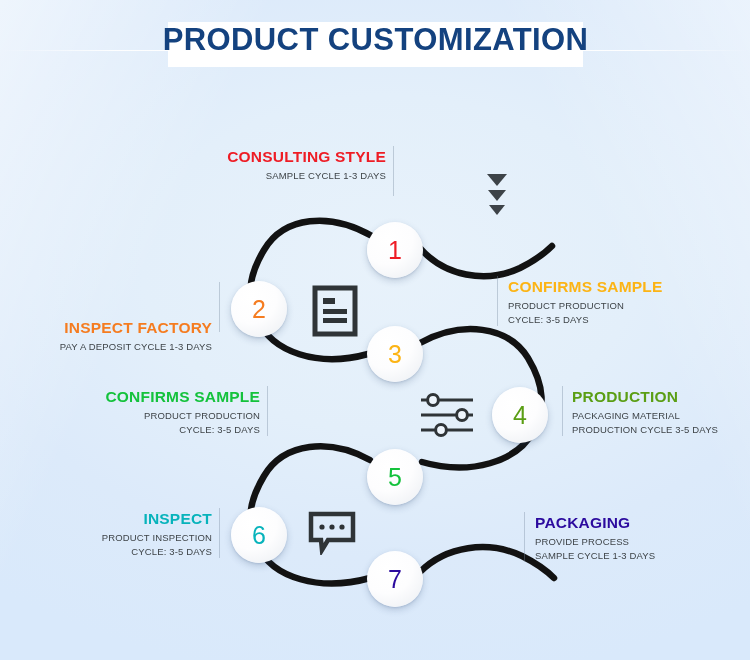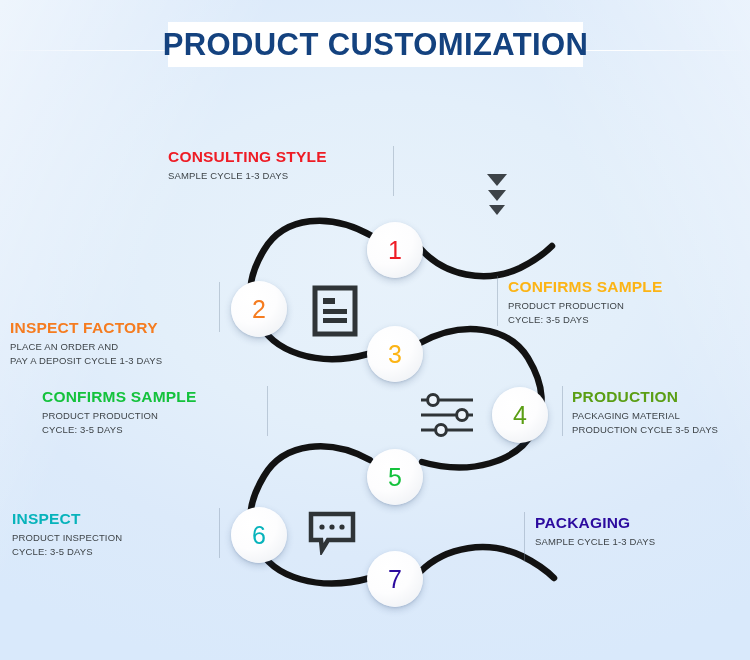--- a/index.html
+++ b/index.html
@@ -49,21 +49,20 @@
   }
 
   #title-box {
     position: absolute;
     left: 168px;
     top: 22px;
     width: 415px;
     height: 45px;
     background: #ffffff;
     display: flex;
-    align-items: center;
     justify-content: center;
   }
   #title-box .title-text {
     font-size: 31px;
     font-weight: bold;
     letter-spacing: 0.4px;
     color: #14427f;
     white-space: nowrap;
   }
 
@@ -106,21 +105,21 @@
     margin-bottom: 3px;
     white-space: nowrap;
   }
   .label .sub {
     font-size: 9.5px;
     color: #3e4448;
     letter-spacing: 0.15px;
     line-height: 13.5px;
     white-space: nowrap;
   }
-  .label.right-align { text-align: left; }
+  .label.right-align { text-align: right; }
   .label.left-align  { text-align: left; }
 
   
   .divider {
     position: absolute;
     width: 1px;
     background: rgba(120,140,160,0.38);
     z-index: 3;
   }
 
@@ -242,21 +241,20 @@
   </div>
 
   <div class="label right-align" style="left:168px; top:147px; width:218px;">
     <div class="head" style="color: rgb(238, 28, 37);">CONSULTING STYLE</div>
     <div class="sub">SAMPLE CYCLE 1-3 DAYS</div>
   </div>
   <div class="divider" style="left:393px; top:146px; height:50px;"></div>
 
   <div class="label right-align" style="left:10px; top:283px; width:202px;margin-top:35px;">
     <div class="head" style="color: rgb(245, 124, 32);">INSPECT  FACTORY</div>
-    <div class="sub">PLACE AN ORDER AND</div>
     <div class="sub">PAY A DEPOSIT CYCLE 1-3 DAYS</div>
   </div>
   <div class="divider" style="left:219px; top:282px; height:50px;"></div>
 
   <div class="divider" style="left:497px; top:276px; height:50px;"></div>
   <div class="label left-align" style="left:508px; top:277px; width:230px;">
     <div class="head" style="color: rgb(252, 180, 21);">CONFIRMS SAMPLE</div>
     <div class="sub">PRODUCT PRODUCTION</div>
     <div class="sub">CYCLE: 3-5 DAYS</div>
   </div>
@@ -278,16 +276,17 @@
   <div class="label right-align" style="left:12px; top:509px; width:200px;">
     <div class="head" style="color: rgb(7, 179, 187);">INSPECT</div>
     <div class="sub">PRODUCT INSPECTION</div>
     <div class="sub">CYCLE: 3-5 DAYS</div>
   </div>
   <div class="divider" style="left:219px; top:508px; height:50px;"></div>
 
   <div class="divider" style="left:524px; top:512px; height:50px;"></div>
   <div class="label left-align" style="left:535px; top:513px; width:210px;">
     <div class="head" style="color: rgb(43, 10, 158);">PACKAGING</div>
+    <div class="sub">PROVIDE PROCESS</div>
     <div class="sub">SAMPLE CYCLE 1-3 DAYS</div>
   </div>
 
 </div>
 
 </body></html>

